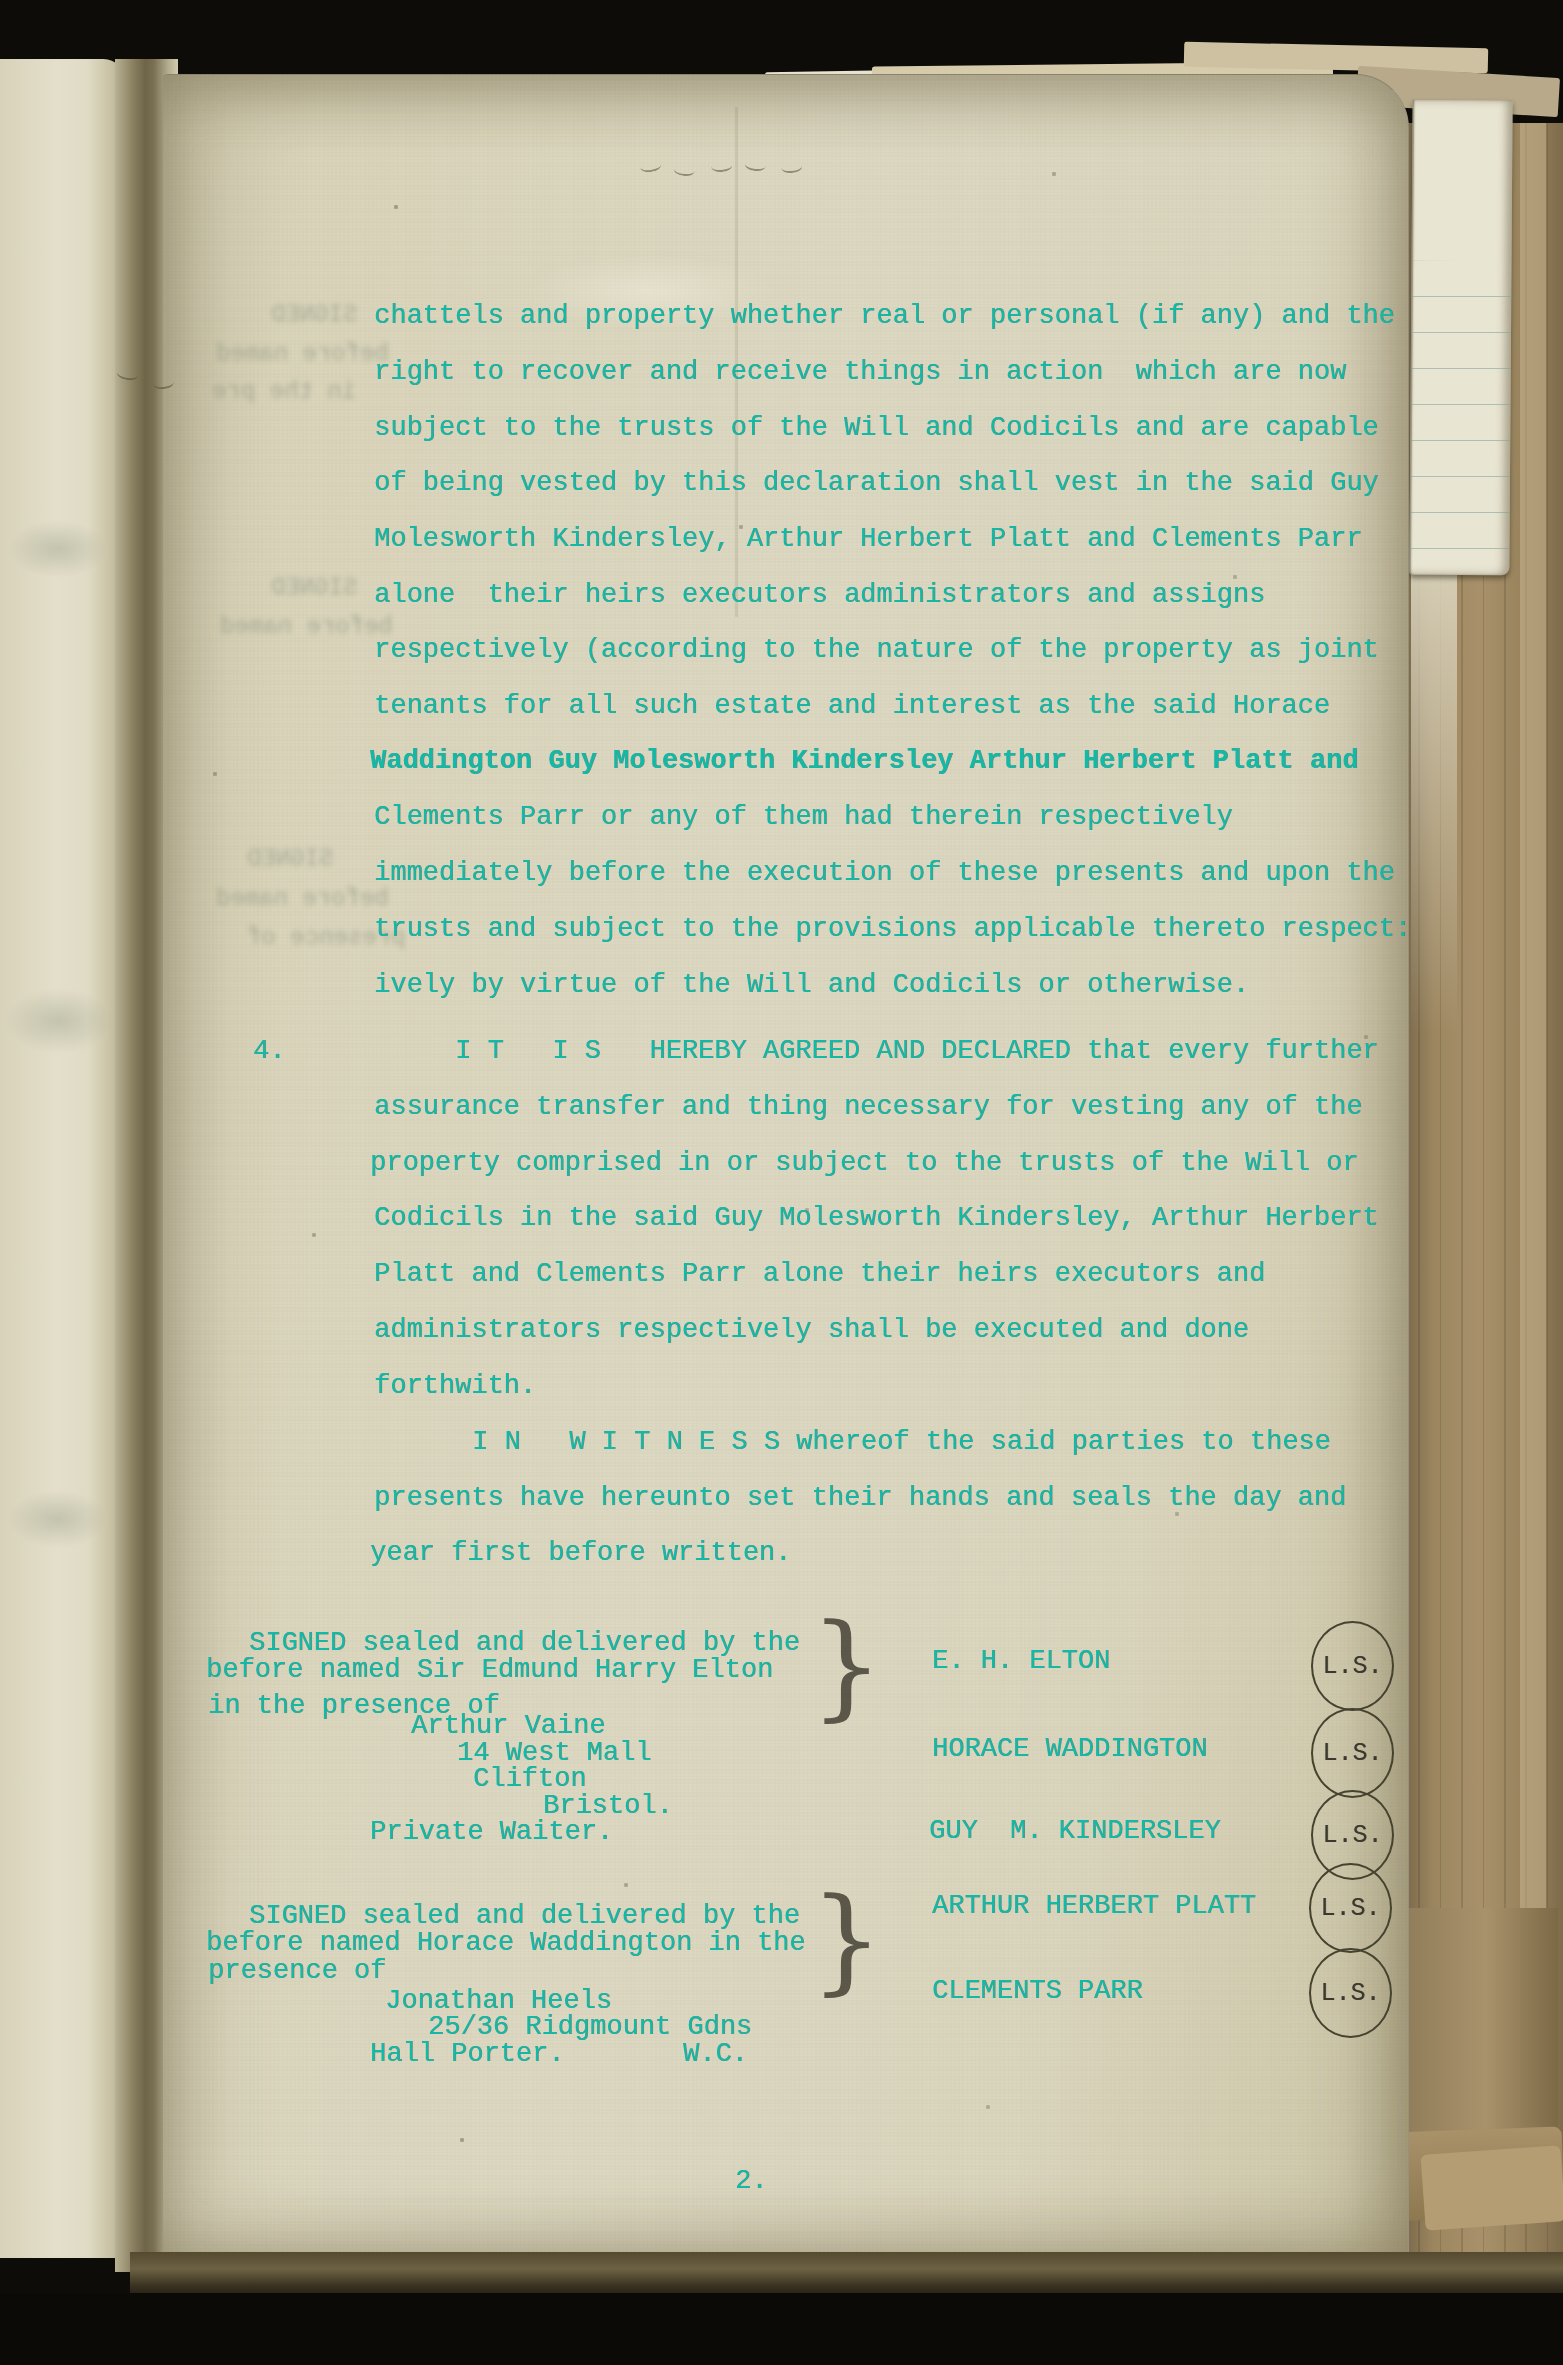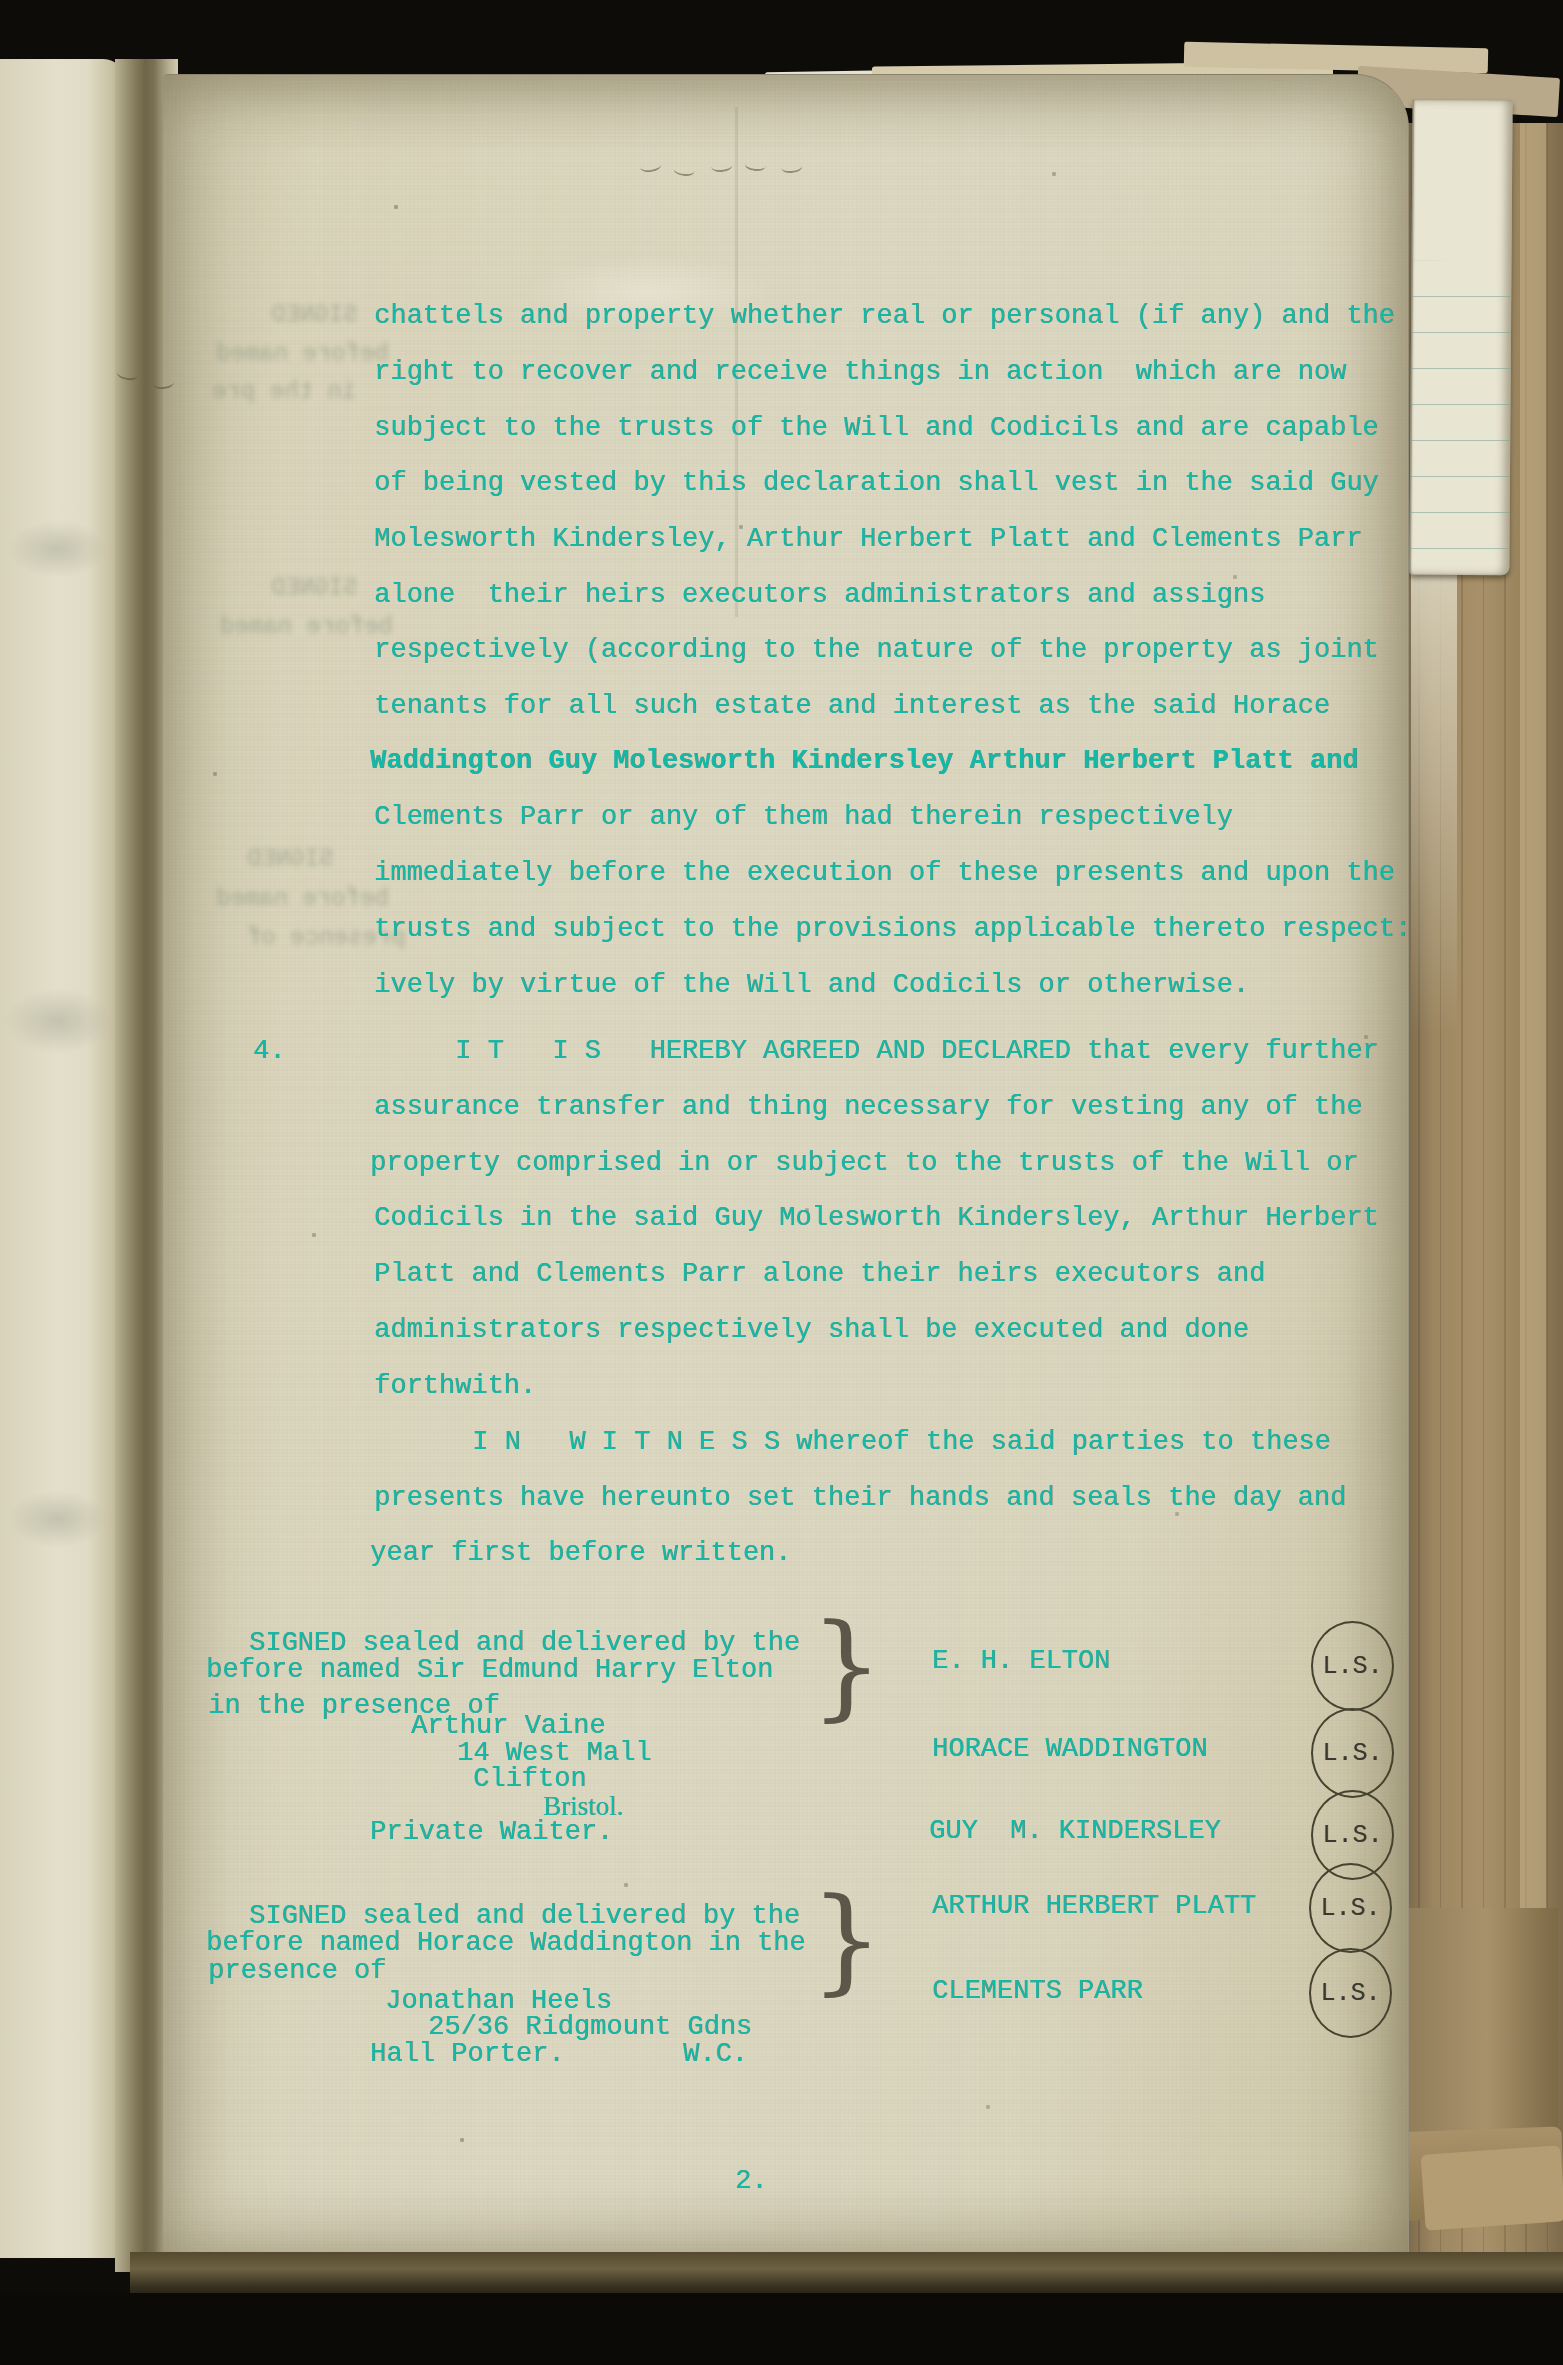--- a/index.html
+++ b/index.html
@@ -157,21 +157,21 @@
   <div class="ink" style="left:374px;top:1485px;">presents have hereunto set their hands and seals the day and</div>
   <div class="ink" style="left:370px;top:1540px;">year first before written.</div>
 
   <div class="ink" style="left:249px;top:1630px;">SIGNED sealed and delivered by the</div>
   <div class="ink" style="left:206px;top:1657px;">before named Sir Edmund Harry Elton</div>
   <div class="ink" style="left:208px;top:1685px;margin-top:8px;">in the presence of</div>
   <div class="brace" style="left:810px;top:1608px;">}</div>
   <div class="ink" style="left:411px;top:1713px;">Arthur Vaine</div>
   <div class="ink" style="left:457px;top:1740px;">14 West Mall</div>
   <div class="ink" style="left:473px;top:1766px;">Clifton</div>
-  <div class="ink" style="left:543px;top:1793px;font-family:Liberation Serif, serif;">Bristol.</div>
+  <div class="ink" style="left:543px;top:1793px;">Bristol.</div>
   <div class="ink" style="left:370px;top:1819px;">Private Waiter.</div>
 
   <div class="ink" style="left:932px;top:1648px;">E. H. ELTON</div>
   <div class="ink" style="left:932px;top:1736px;">HORACE WADDINGTON</div>
   <div class="ink" style="left:929px;top:1818px;">GUY  M. KINDERSLEY</div>
   <div class="seal" style="left:1311px;top:1621px;">
       <span>L.S.</span>
     </div>
   <div class="seal" style="left:1311px;top:1708px;">
       <span>L.S.</span>

